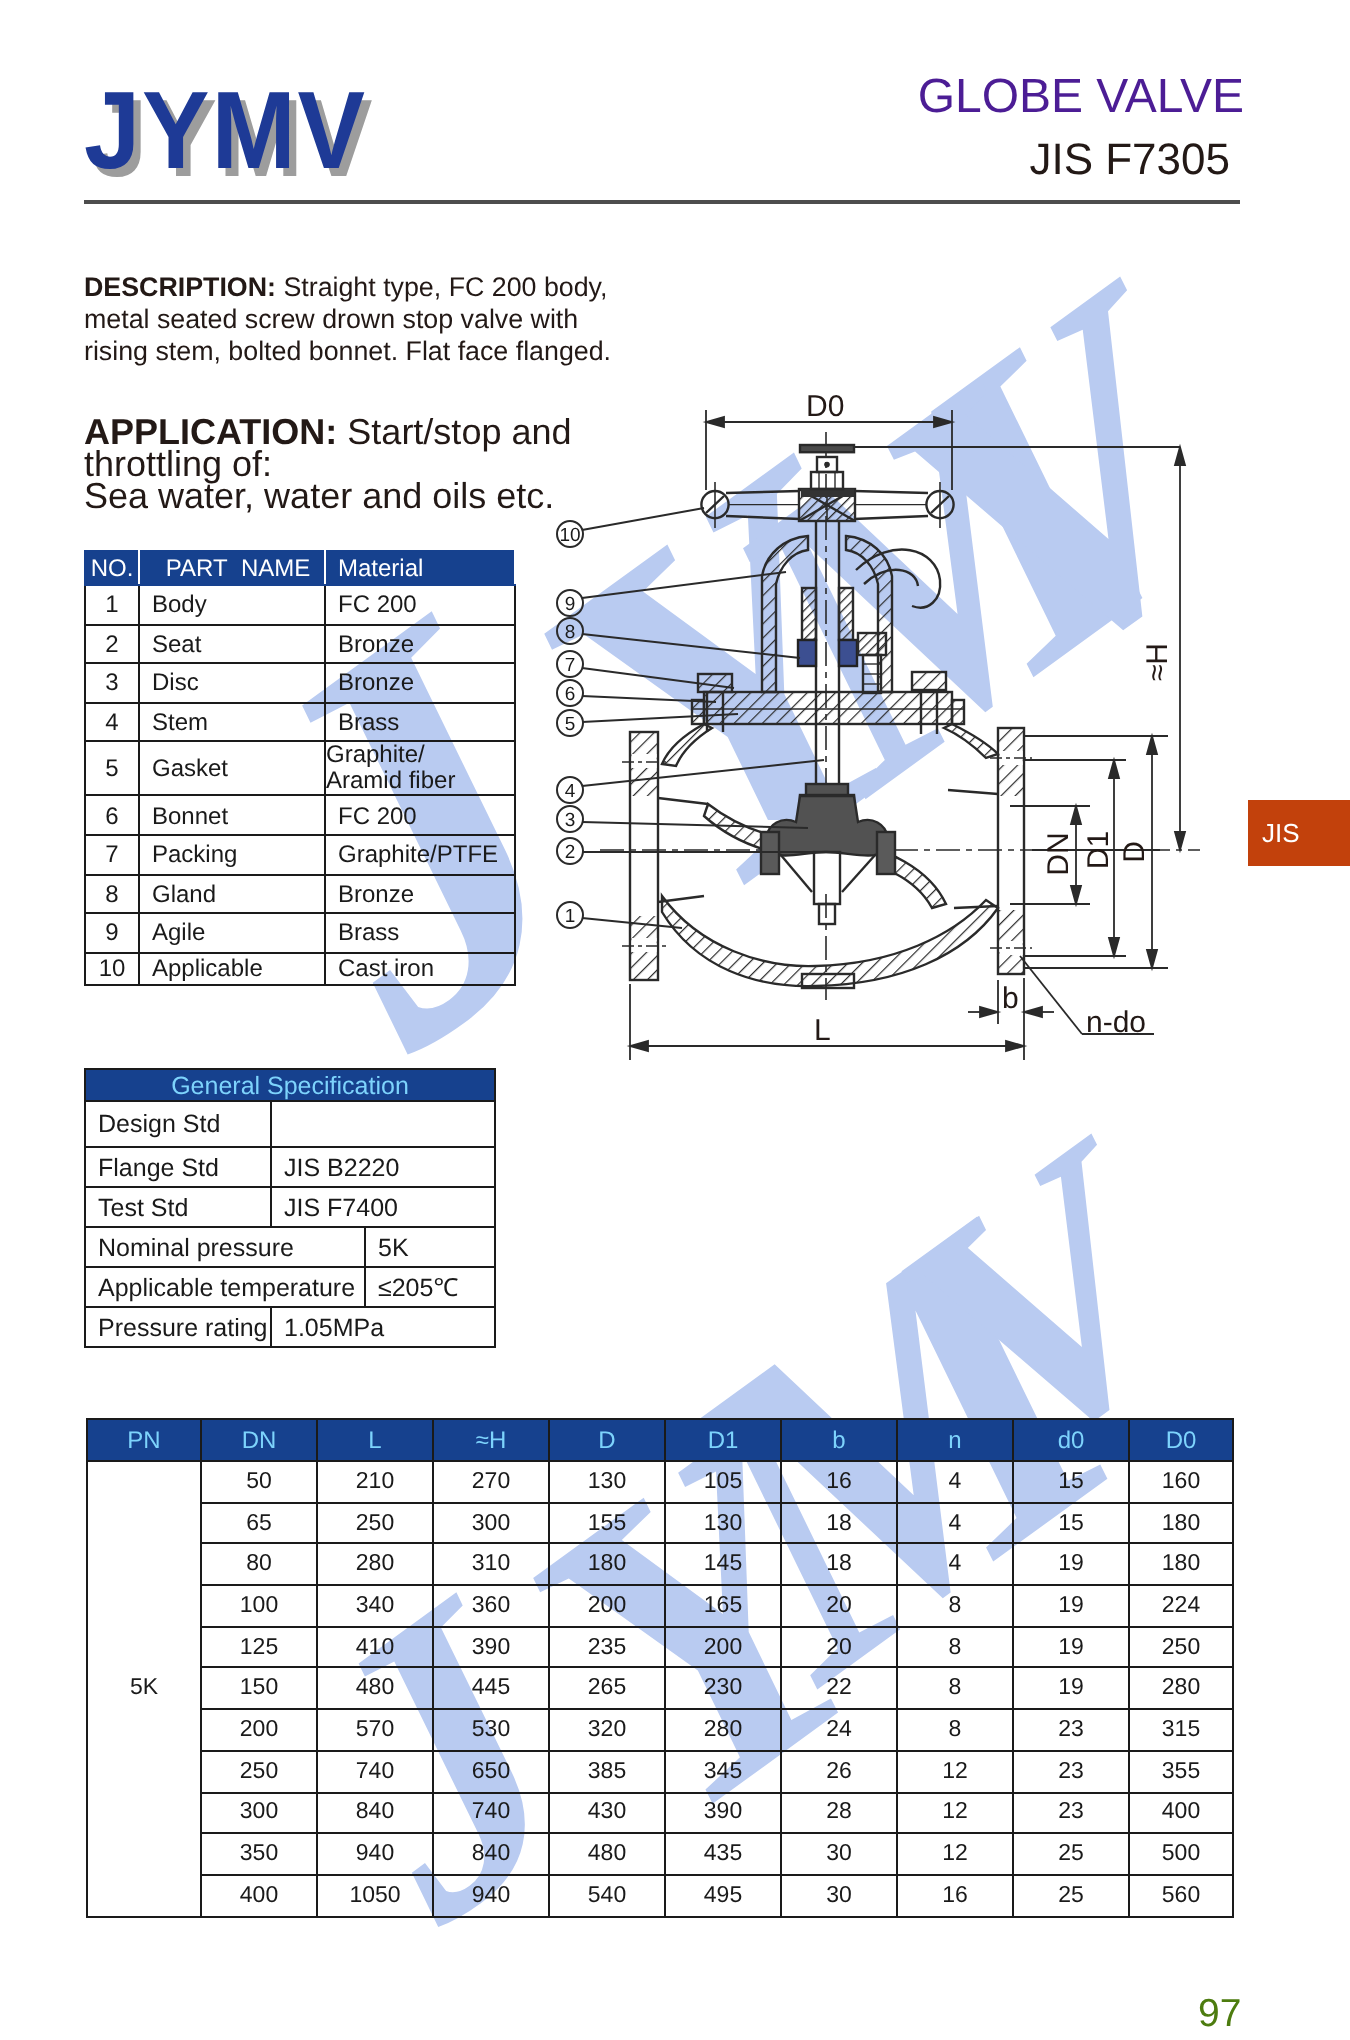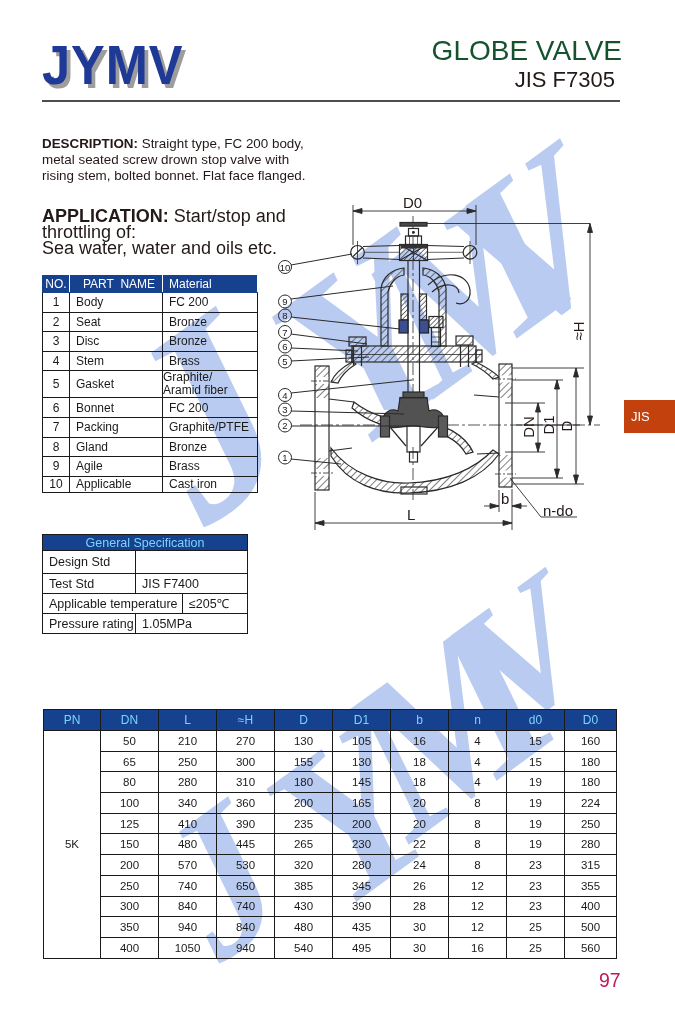--- a/index.html
+++ b/index.html
@@ -1,41 +1,41 @@
 <!DOCTYPE html>
 <html><head>
 <meta charset="utf-8">
 <style>
 html,body{margin:0;padding:0;}
 body{width:675px;height:1020px;position:relative;background:#fff;font-family:"Liberation Sans",sans-serif;overflow:hidden;}
 #wmsvg{position:absolute;left:0;top:0;z-index:0;}
 .wmt{font-family:"Liberation Serif",serif;font-style:italic;font-weight:bold;fill:#b9cbf1;}
 .abs{position:absolute;}
 #logo{left:42px;top:33px;font-size:55px;transform:scaleX(0.92);transform-origin:0 0;font-weight:bold;color:#1e3a96;letter-spacing:1px;text-shadow:4px 4px 0 #9d9d9d;z-index:2;font-family:"Liberation Sans",sans-serif;}
-#title1{right:53px;top:35px;font-size:28px;color:#14532d;z-index:2;}
+#title1{right:53px;top:35px;font-size:24px;color:#4c1d95;z-index:2;}
 #title2{right:60px;top:67px;font-size:22px;color:#231916;z-index:2;}
 #hr1{left:42px;top:100px;width:578px;height:2px;background:#4d4d4d;z-index:2;}
 #desc{left:42px;top:136px;width:310px;font-size:13.4px;line-height:16.2px;color:#231916;z-index:2;}
 #app{left:42px;top:208px;width:310px;font-size:18px;line-height:16.2px;color:#231916;z-index:2;}
 table{border-collapse:collapse;z-index:2;position:absolute;border-radius:22px;}
 td,th{border:1px solid #1a1a1a;font-weight:normal;color:#1a1a1a;padding:0;}
 .hd{background:#16418e;color:#7dd3fc;}
 #parts{left:42px;top:275px;font-size:12px;}
 #parts th{font-size:12px;background:#16418e;color:#fff;border-color:#16418e;border-right-color:#fff;height:16px;}
 #parts td{height:18.6px;}
 #parts td.c{text-align:center;}
 #parts td.l{padding-left:6px;}
 #spec{left:42px;top:534px;font-size:12.5px;}
 #spec td{padding-left:6px;height:19px;}
 #spec th{height:15px;font-size:12.5px;}
 #big{left:43px;top:709px;font-size:11.5px;text-align:center;}
 #big th{height:20px;font-size:12px;font-weight:normal;}
 #big td{height:19.7px;}
 #jis{left:624px;top:400px;width:51px;height:33px;background:#c2410c;color:#fff;font-size:13px;line-height:33px;padding-left:7px;z-index:2;box-sizing:border-box;}
-#pageno{left:599px;top:969px;font-size:19.5px;color:#be185d;z-index:2;}
+#pageno{left:599px;top:996px;font-size:19.5px;color:#4d7c0f;z-index:2;}
 #drawing{left:264px;top:195px;z-index:1;}
 </style>
 </head>
 <body>
 <svg id="wmsvg" width="675" height="1020" viewBox="0 0 675 1020">
 <text class="wmt" x="205" y="528" font-size="265" transform="rotate(-36 205 528)">J</text>
 <text class="wmt" x="355" y="455" font-size="245" transform="rotate(-36 355 455)">Y</text>
 <text class="wmt" x="435" y="398" font-size="210" transform="rotate(-36 435 398)">M</text>
 <text class="wmt" x="515" y="345" font-size="215" transform="rotate(-36 515 345)">V</text>
 <text class="wmt" x="220" y="964" font-size="200" transform="rotate(-36 220 964)">J</text>
@@ -118,22 +118,30 @@
     </colgroup>
 <tbody>
       <tr>
         <th class="hd" colspan="3" style="height:15px">General Specification</th>
       </tr>
 <tr style="height:23px">
         <td>Design Std</td>
         <td colspan="2"></td>
       </tr>
 <tr>
+        <td>Flange Std</td>
+        <td colspan="2">JIS B2220</td>
+      </tr>
+<tr>
         <td>Test Std</td>
         <td colspan="2">JIS F7400</td>
+      </tr>
+<tr>
+        <td colspan="2">Nominal pressure</td>
+        <td>5K</td>
       </tr>
 <tr>
         <td colspan="2">Applicable temperature</td>
         <td>≤205℃</td>
       </tr>
 <tr>
         <td>Pressure rating</td>
         <td colspan="2">1.05MPa</td>
       </tr>
 </tbody>

